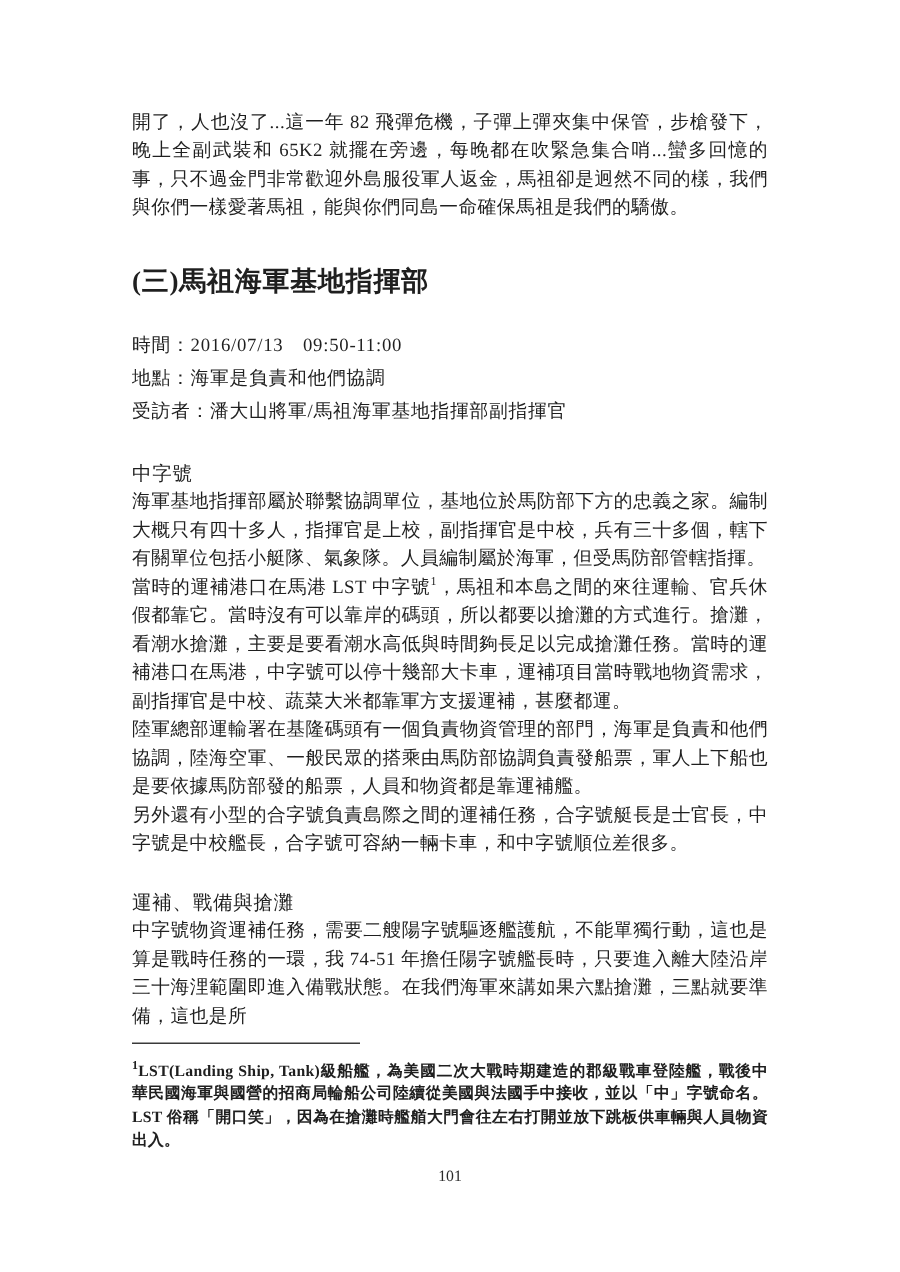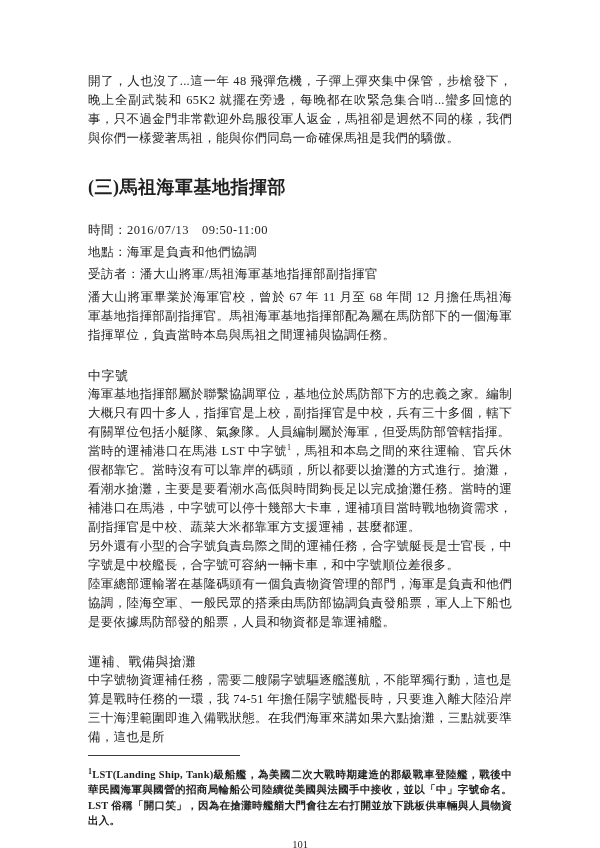--- a/index.html
+++ b/index.html
@@ -79,41 +79,40 @@
     font-size: 10.5px;
     margin-top: 5px;
     color: #2a2a2a;
   }
 </style>
 </head>
 <body>
 
 <div class="page">
 
-  <p class="body-text">開了，人也沒了...這一年 48 飛彈危機，子彈上彈夾集中保管，步槍發下，晚上全副武裝和 65K2 就擺在旁邊，每晚都在吹緊急集合哨...蠻多回憶的事，只不過金門非常歡迎外島服役軍人返金，馬祖卻是迥然不同的樣，我們與你們一樣愛著馬祖，能與你們同島一命確保馬祖是我們的驕傲。</p>
+  <p class="body-text">開了，人也沒了...這一年 82 飛彈危機，子彈上彈夾集中保管，步槍發下，晚上全副武裝和 65K2 就擺在旁邊，每晚都在吹緊急集合哨...蠻多回憶的事，只不過金門非常歡迎外島服役軍人返金，馬祖卻是迥然不同的樣，我們與你們一樣愛著馬祖，能與你們同島一命確保馬祖是我們的驕傲。</p>
 
   <h2 class="chapter-heading">(三)馬祖海軍基地指揮部</h2>
 
   <div class="meta-block">
     <div class="meta-line">時間：2016/07/13　09:50-11:00</div>
     <div class="meta-line">地點：海軍是負責和他們協調</div>
     <div class="meta-line">受訪者：潘大山將軍/馬祖海軍基地指揮部副指揮官</div>
   </div>
 
-  <p class="body-text bio-paragraph">潘大山將軍畢業於海軍官校，曾於 67 年 11 月至 68 年間 12 月擔任馬祖海軍基地指揮部副指揮官。馬祖海軍基地指揮部配為屬在馬防部下的一個海軍指揮單位，負責當時本島與馬祖之間運補與協調任務。</p>
 
   <h3 class="sub-heading">中字號</h3>
 
   <p class="body-text">海軍基地指揮部屬於聯繫協調單位，基地位於馬防部下方的忠義之家。編制大概只有四十多人，指揮官是上校，副指揮官是中校，兵有三十多個，轄下有關單位包括小艇隊、氣象隊。人員編制屬於海軍，但受馬防部管轄指揮。</p>
 
   <p class="body-text"><span>當時的運補港口在馬港 LST 中字號</span><sup class="fn-ref">1</sup><span>，馬祖和本島之間的來往運輸、官兵休假都靠它。當時沒有可以靠岸的碼頭，所以都要以搶灘的方式進行。搶灘，看潮水搶灘，主要是要看潮水高低與時間夠長足以完成搶灘任務。當時的運補港口在馬港，中字號可以停十幾部大卡車，運補項目當時戰地物資需求，副指揮官是中校、蔬菜大米都靠軍方支援運補，甚麼都運。</span></p>
 
+  <p class="body-text">陸軍總部運輸署在基隆碼頭有一個負責物資管理的部門，海軍是負責和他們協調，陸海空軍、一般民眾的搭乘由馬防部協調負責發船票，軍人上下船也是要依據馬防部發的船票，人員和物資都是靠運補艦。</p>
+
   <p class="body-text">另外還有小型的合字號負責島際之間的運補任務，合字號艇長是士官長，中字號是中校艦長，合字號可容納一輛卡車，和中字號順位差很多。</p>
-
-  <p class="body-text">陸軍總部運輸署在基隆碼頭有一個負責物資管理的部門，海軍是負責和他們協調，陸海空軍、一般民眾的搭乘由馬防部協調負責發船票，軍人上下船也是要依據馬防部發的船票，人員和物資都是靠運補艦。</p>
 
   <h3 class="sub-heading second">運補、戰備與搶灘</h3>
 
   <p class="body-text">中字號物資運補任務，需要二艘陽字號驅逐艦護航，不能單獨行動，這也是算是戰時任務的一環，我 74-51 年擔任陽字號艦長時，只要進入離大陸沿岸三十海浬範圍即進入備戰狀態。在我們海軍來講如果六點搶灘，三點就要準備，這也是所</p>
 
   <hr class="footnote-sep">
 
   <p class="footnote"><sup class="fn-marker">1</sup><span>LST(Landing Ship, Tank)級船艦，為美國二次大戰時期建造的郡級戰車登陸艦，戰後中華民國海軍與國營的招商局輪船公司陸續從美國與法國手中接收，並以「中」字號命名。LST 俗稱「開口笑」，因為在搶灘時艦艏大門會往左右打開並放下跳板供車輛與人員物資出入。</span></p>
 
   <div class="page-number">101</div>

